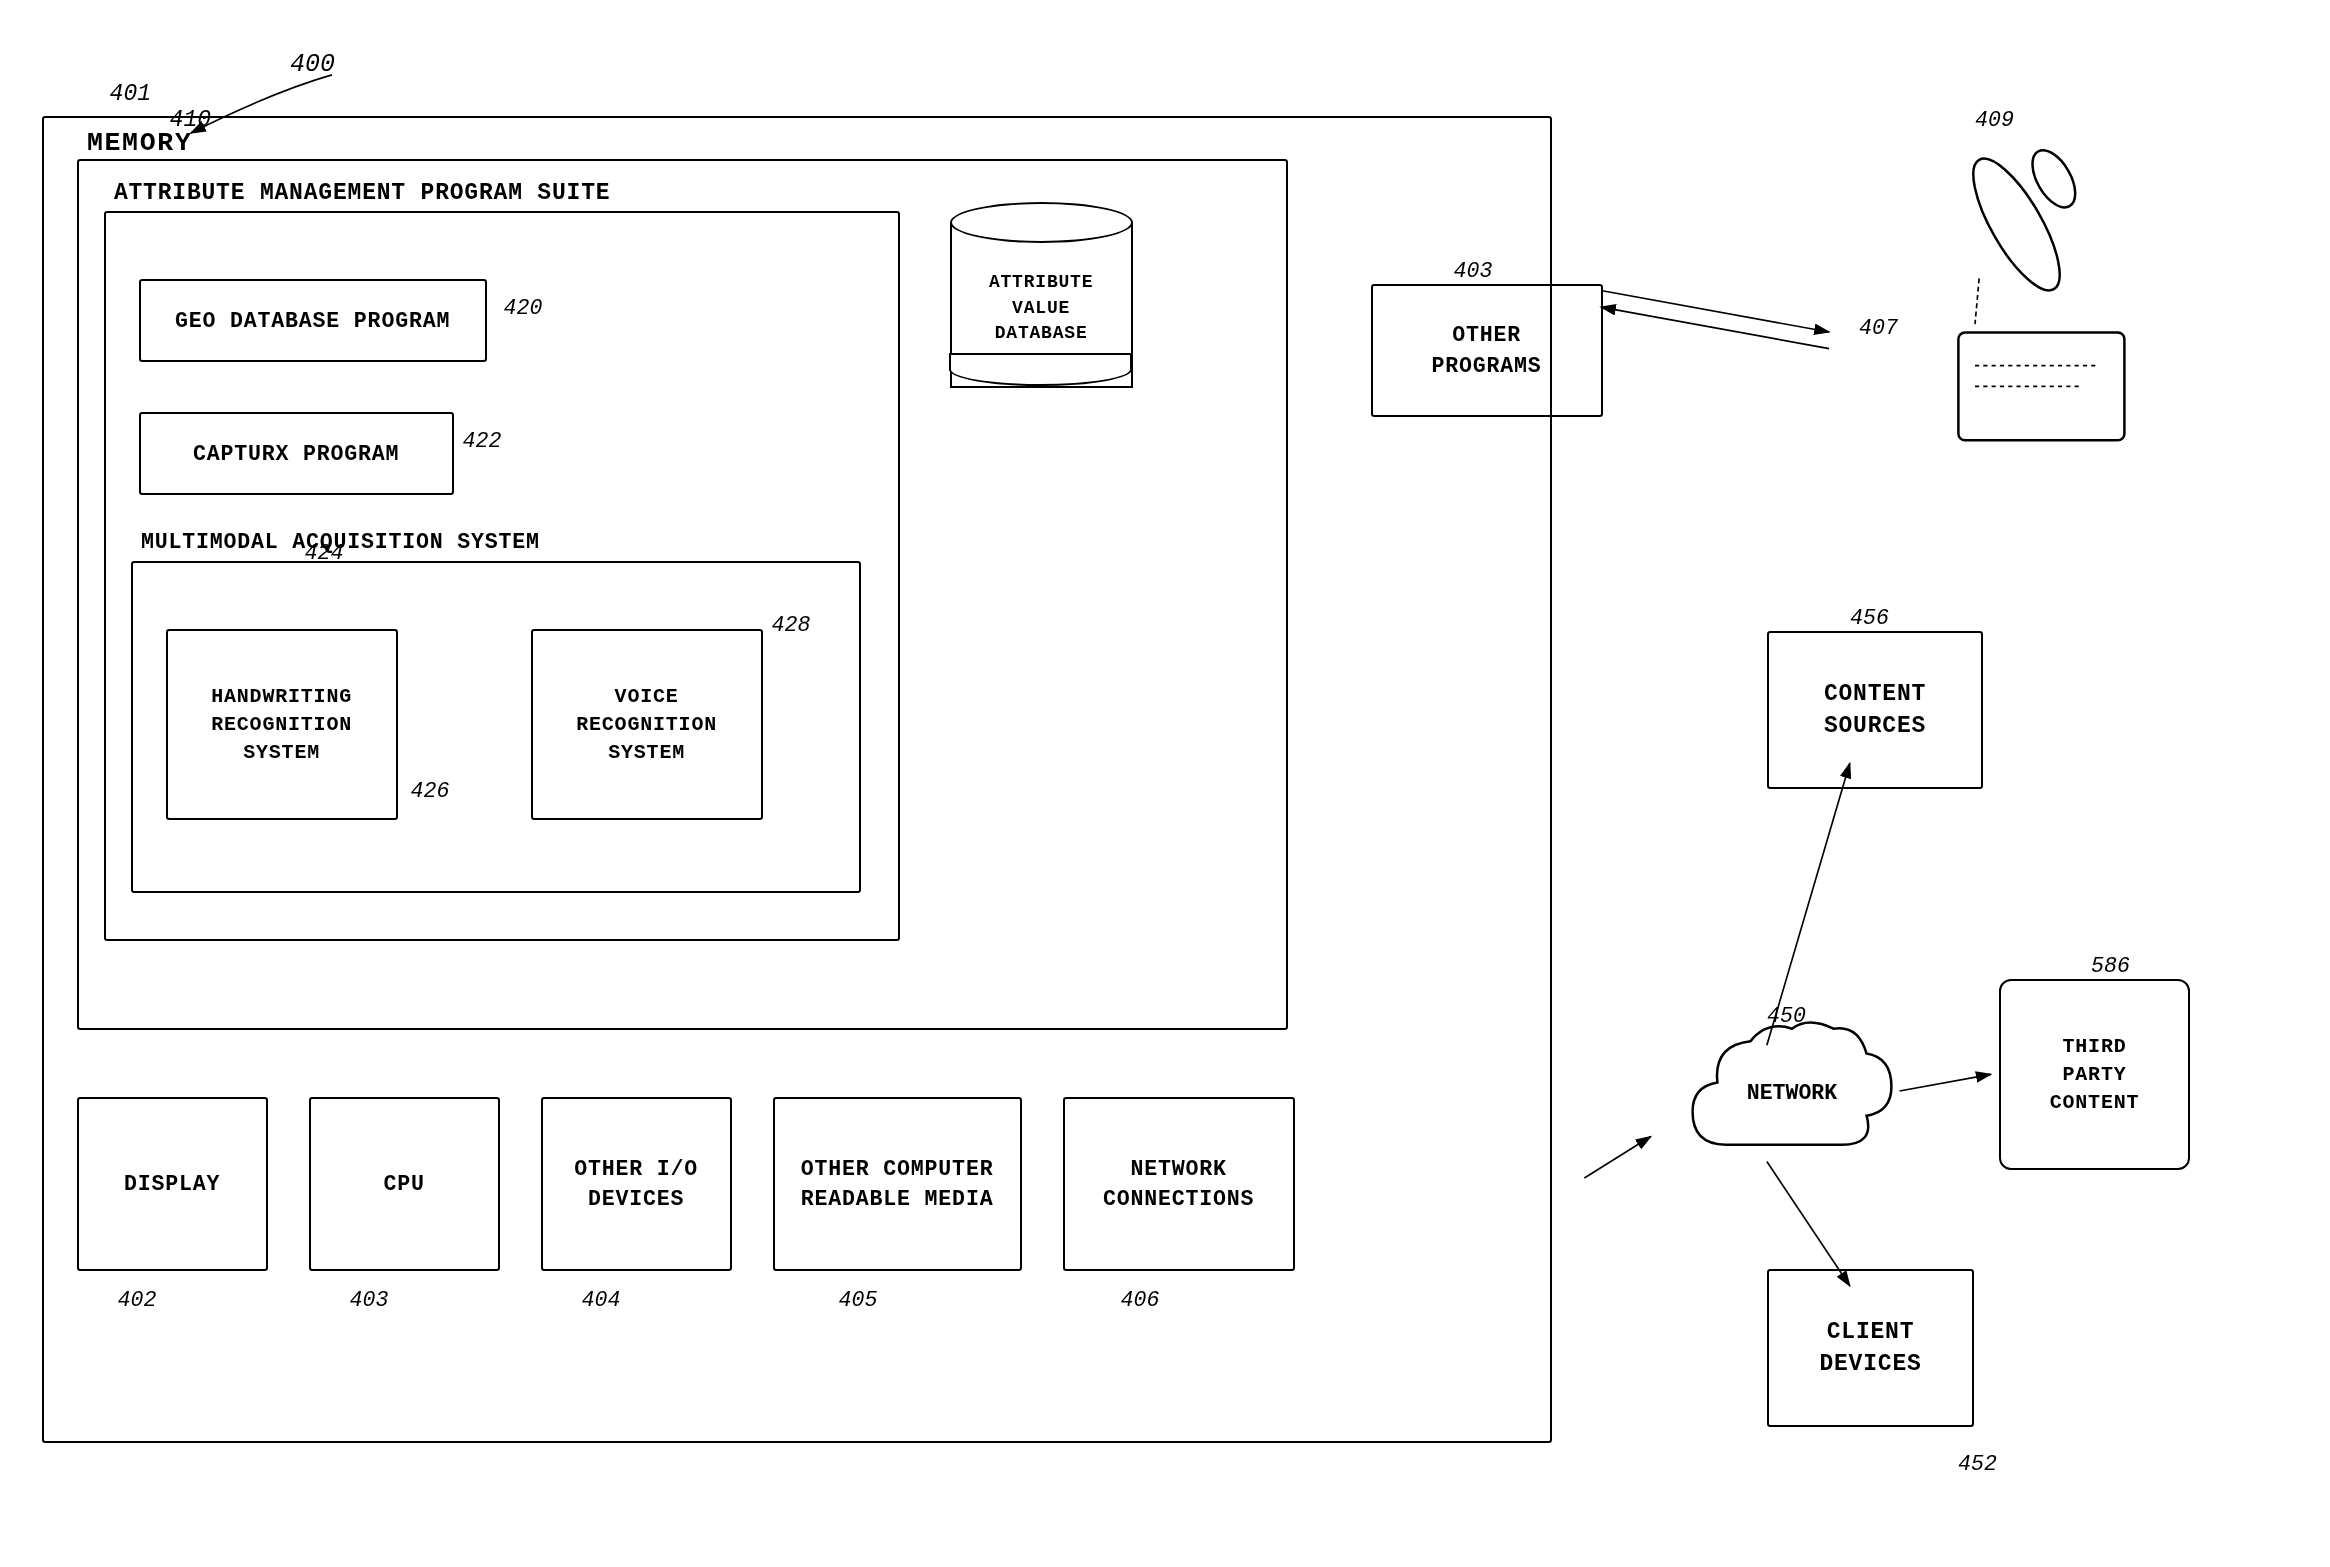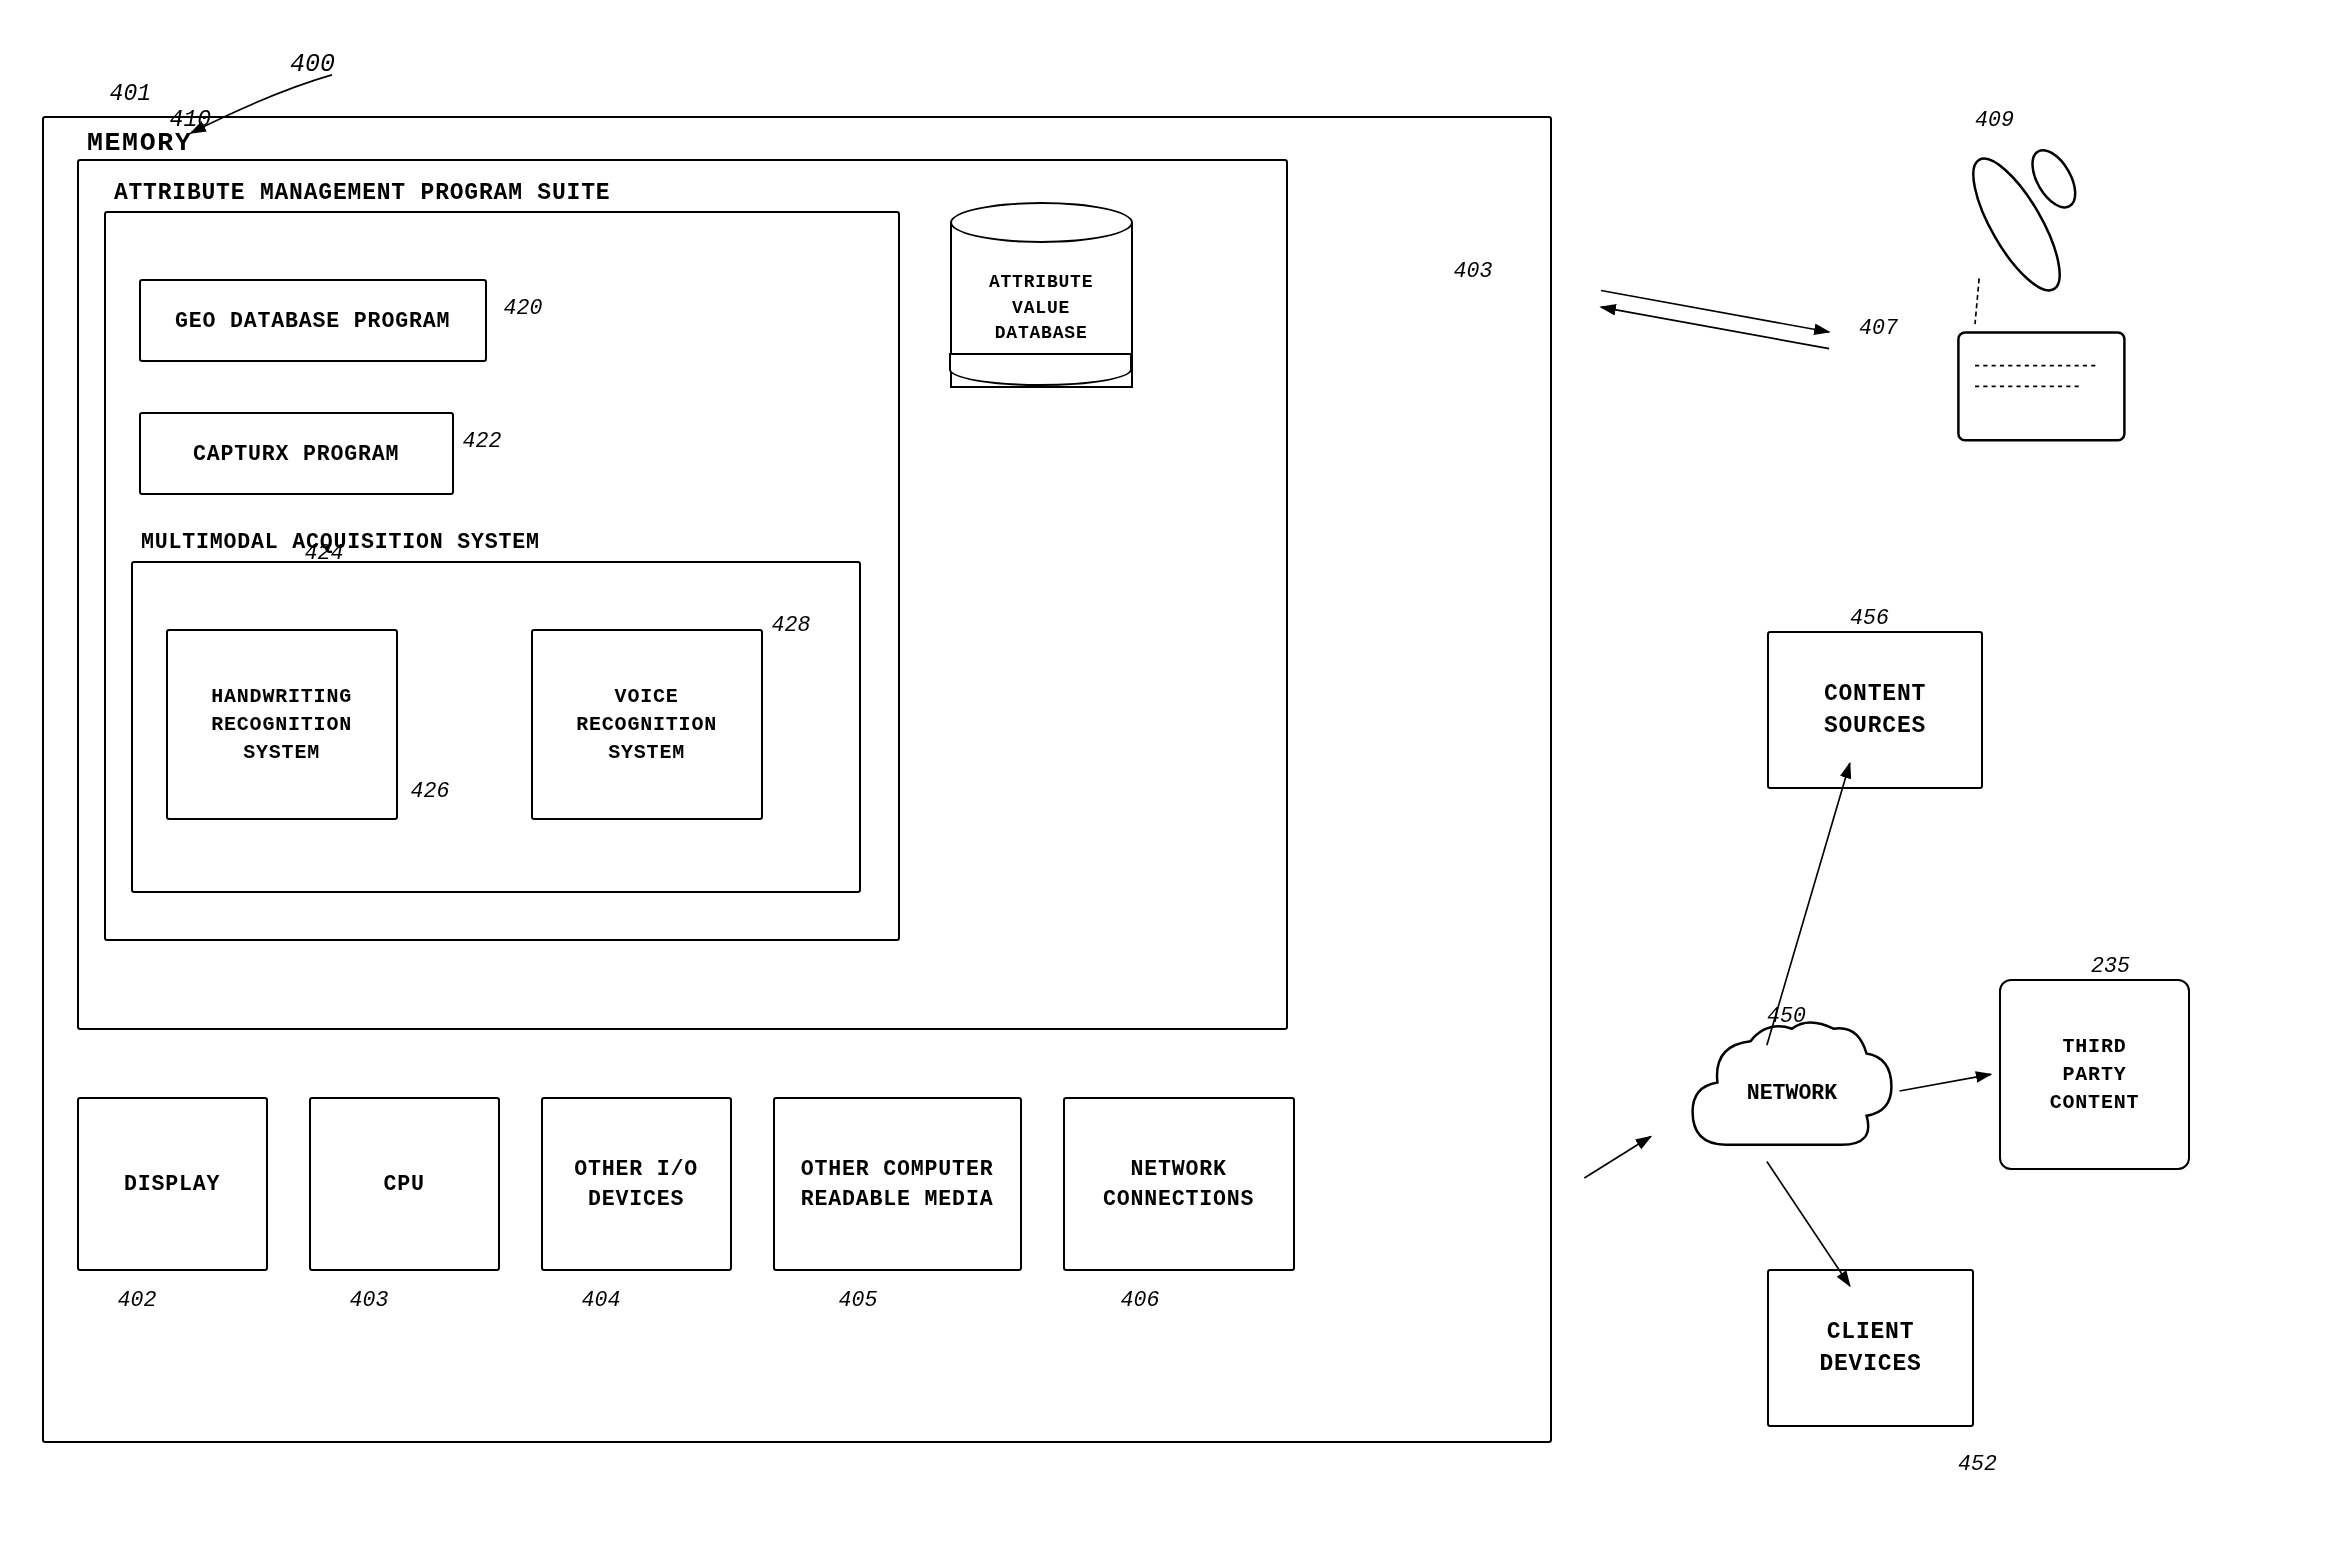--- a/index.html
+++ b/index.html
@@ -544,20 +544,23 @@
               <span>VALUE</span><br>
               <span>DATABASE</span>
             </div>
             <div class="cylinder-bottom-curve"></div>
           </div>
         </div>
       </div>
 
     </div>
 
+    <div class="other-programs-box">
+      <span class="other-programs-label">OTHER<br>PROGRAMS</span>
+    </div>
     <div class="ref-403-top">403</div>
 
 
     <div class="bottom-boxes">
 
       <div style="position:relative;">
         <div class="bottom-box">
           <span class="bottom-box-label">DISPLAY</span>
         </div>
         <div class="bottom-ref" style="bottom:-41px; left:41px;">402</div>
@@ -597,21 +600,21 @@
   <div style="position:absolute; top:0px; left:265px; font-size:25px; font-style:italic;">400</div>
 
   <div class="content-sources-box">
     <span class="content-sources-label">CONTENT<br>SOURCES</span>
   </div>
   <div class="ref-456">456</div>
 
   <div class="third-party-box">
     <span class="third-party-label">THIRD<br>PARTY<br>CONTENT</span>
   </div>
-  <div class="ref-454">235</div>
+  <div class="ref-454">586</div>
 
   <div class="client-devices-box">
     <span class="client-devices-label">CLIENT<br>DEVICES</span>
   </div>
   <div class="ref-452">452</div>
 
   <div class="network-svg-area">
     <svg width="232" height="166" viewBox="0 0 280 200">
 
       <path d="M 60,160 Q 20,160 20,120 Q 20,90 50,85 Q 45,40 90,35 Q 110,10 140,20 Q 160,5 190,20 Q 220,15 230,50 Q 260,55 260,90 Q 260,120 230,125 Q 240,160 200,160 Z" fill="white" stroke="black" stroke-width="3"></path>

